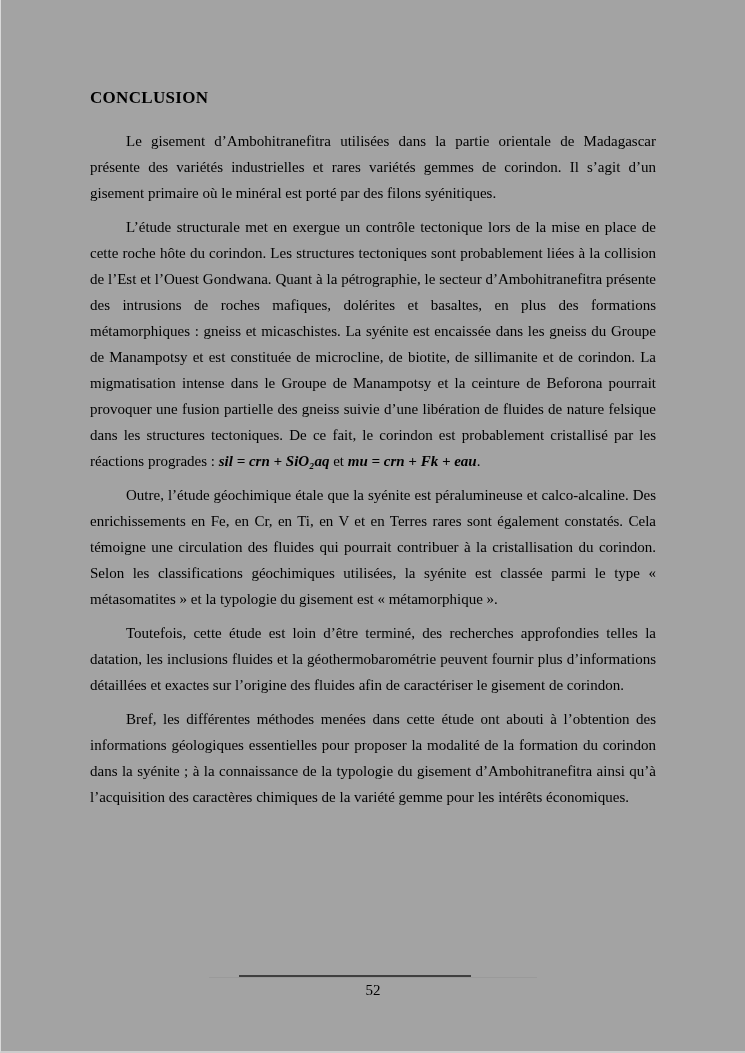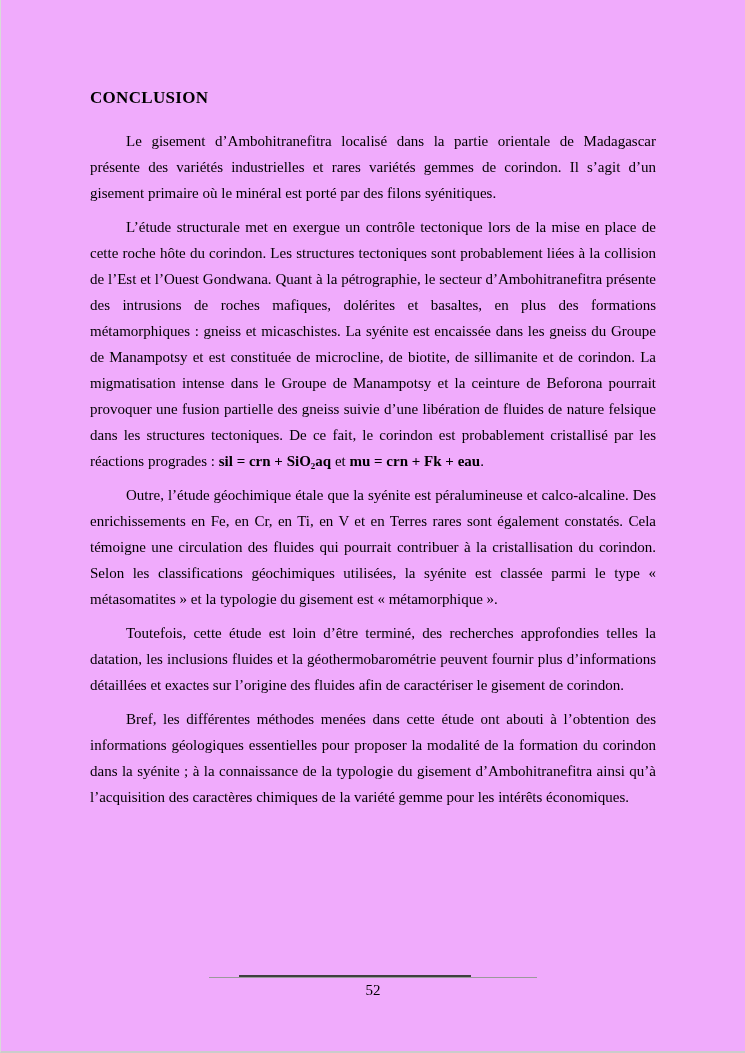--- a/index.html
+++ b/index.html
@@ -8,39 +8,39 @@
     width: 745px;
     height: 1053px;
     position: relative;
     font-family: "Liberation Serif", serif;
     color: #000000;
     overflow: hidden;
   }
   .page {
     position: absolute;
     inset: 0;
-    background: #f0abfc;
+    background: #a3a3a3;
     border-left: 1px solid #d9d9d9;
     border-bottom: 2px solid #cccccc;
     padding: 88px 89px 0 89px;
   }
   .heading {
     font-size: 17px;
     font-weight: bold;
     letter-spacing: 0.3px;
     margin-bottom: 20px;
   }
   .para {
     font-size: 15px;
     line-height: 26px;
     text-align: justify;
     text-indent: 36px;
     margin-bottom: 8px;
   }
-  .bold { font-weight: bold; }
+  .bold { font-weight: bold; font-style: italic; }
   .footer {
     position: absolute;
     left: 0;
     right: 0;
     bottom: 52px;
     text-align: center;
   }
   .footer-rule {
     width: 328px;
     height: 0;
@@ -61,21 +61,21 @@
     margin-top: 4px;
   }
 </style>
 </head>
 <body>
 
 <div class="page">
 
   <h1 class="heading">CONCLUSION</h1>
 
-  <p class="para">Le gisement d’Ambohitranefitra localisé dans la partie orientale de Madagascar présente des variétés industrielles et rares variétés gemmes de corindon. Il s’agit d’un gisement primaire où le minéral est porté par des filons syénitiques.</p>
+  <p class="para">Le gisement d’Ambohitranefitra utilisées dans la partie orientale de Madagascar présente des variétés industrielles et rares variétés gemmes de corindon. Il s’agit d’un gisement primaire où le minéral est porté par des filons syénitiques.</p>
 
   <p class="para"><span>L’étude structurale met en exergue un contrôle tectonique lors de la mise en place de cette roche hôte du corindon. Les structures tectoniques sont probablement liées à la collision de l’Est et l’Ouest Gondwana. Quant à la pétrographie, le secteur d’Ambohitranefitra présente des intrusions de roches mafiques, dolérites et basaltes, en plus des formations métamorphiques : gneiss et micaschistes. La syénite est encaissée dans les gneiss du Groupe de Manampotsy et est constituée de microcline, de biotite, de sillimanite et de corindon. La migmatisation intense dans le Groupe de Manampotsy et la ceinture de Beforona pourrait provoquer une fusion partielle des gneiss suivie d’une libération de fluides de nature felsique dans les structures tectoniques. De ce fait, le corindon est probablement cristallisé par les réactions progrades : </span><span class="bold">sil = crn + SiO₂aq</span><span> et </span><span class="bold">mu = crn + Fk + eau</span><span>.</span></p>
 
   <p class="para">Outre, l’étude géochimique étale que la syénite est péralumineuse et calco-alcaline. Des enrichissements en Fe, en Cr, en Ti, en V et en Terres rares sont également constatés. Cela témoigne une circulation des fluides qui pourrait contribuer à la cristallisation du corindon. Selon les classifications géochimiques utilisées, la syénite est classée parmi le type « métasomatites » et la typologie du gisement est « métamorphique ».</p>
 
   <p class="para">Toutefois, cette étude est loin d’être terminé, des recherches approfondies telles la datation, les inclusions fluides et la géothermobarométrie peuvent fournir plus d’informations détaillées et exactes sur l’origine des fluides afin de caractériser le gisement de corindon.</p>
 
   <p class="para">Bref, les différentes méthodes menées dans cette étude ont abouti à l’obtention des informations géologiques essentielles pour proposer la modalité de la formation du corindon dans la syénite ; à la connaissance de la typologie du gisement d’Ambohitranefitra ainsi qu’à l’acquisition des caractères chimiques de la variété gemme pour les intérêts économiques.</p>
 
   <div class="footer">

